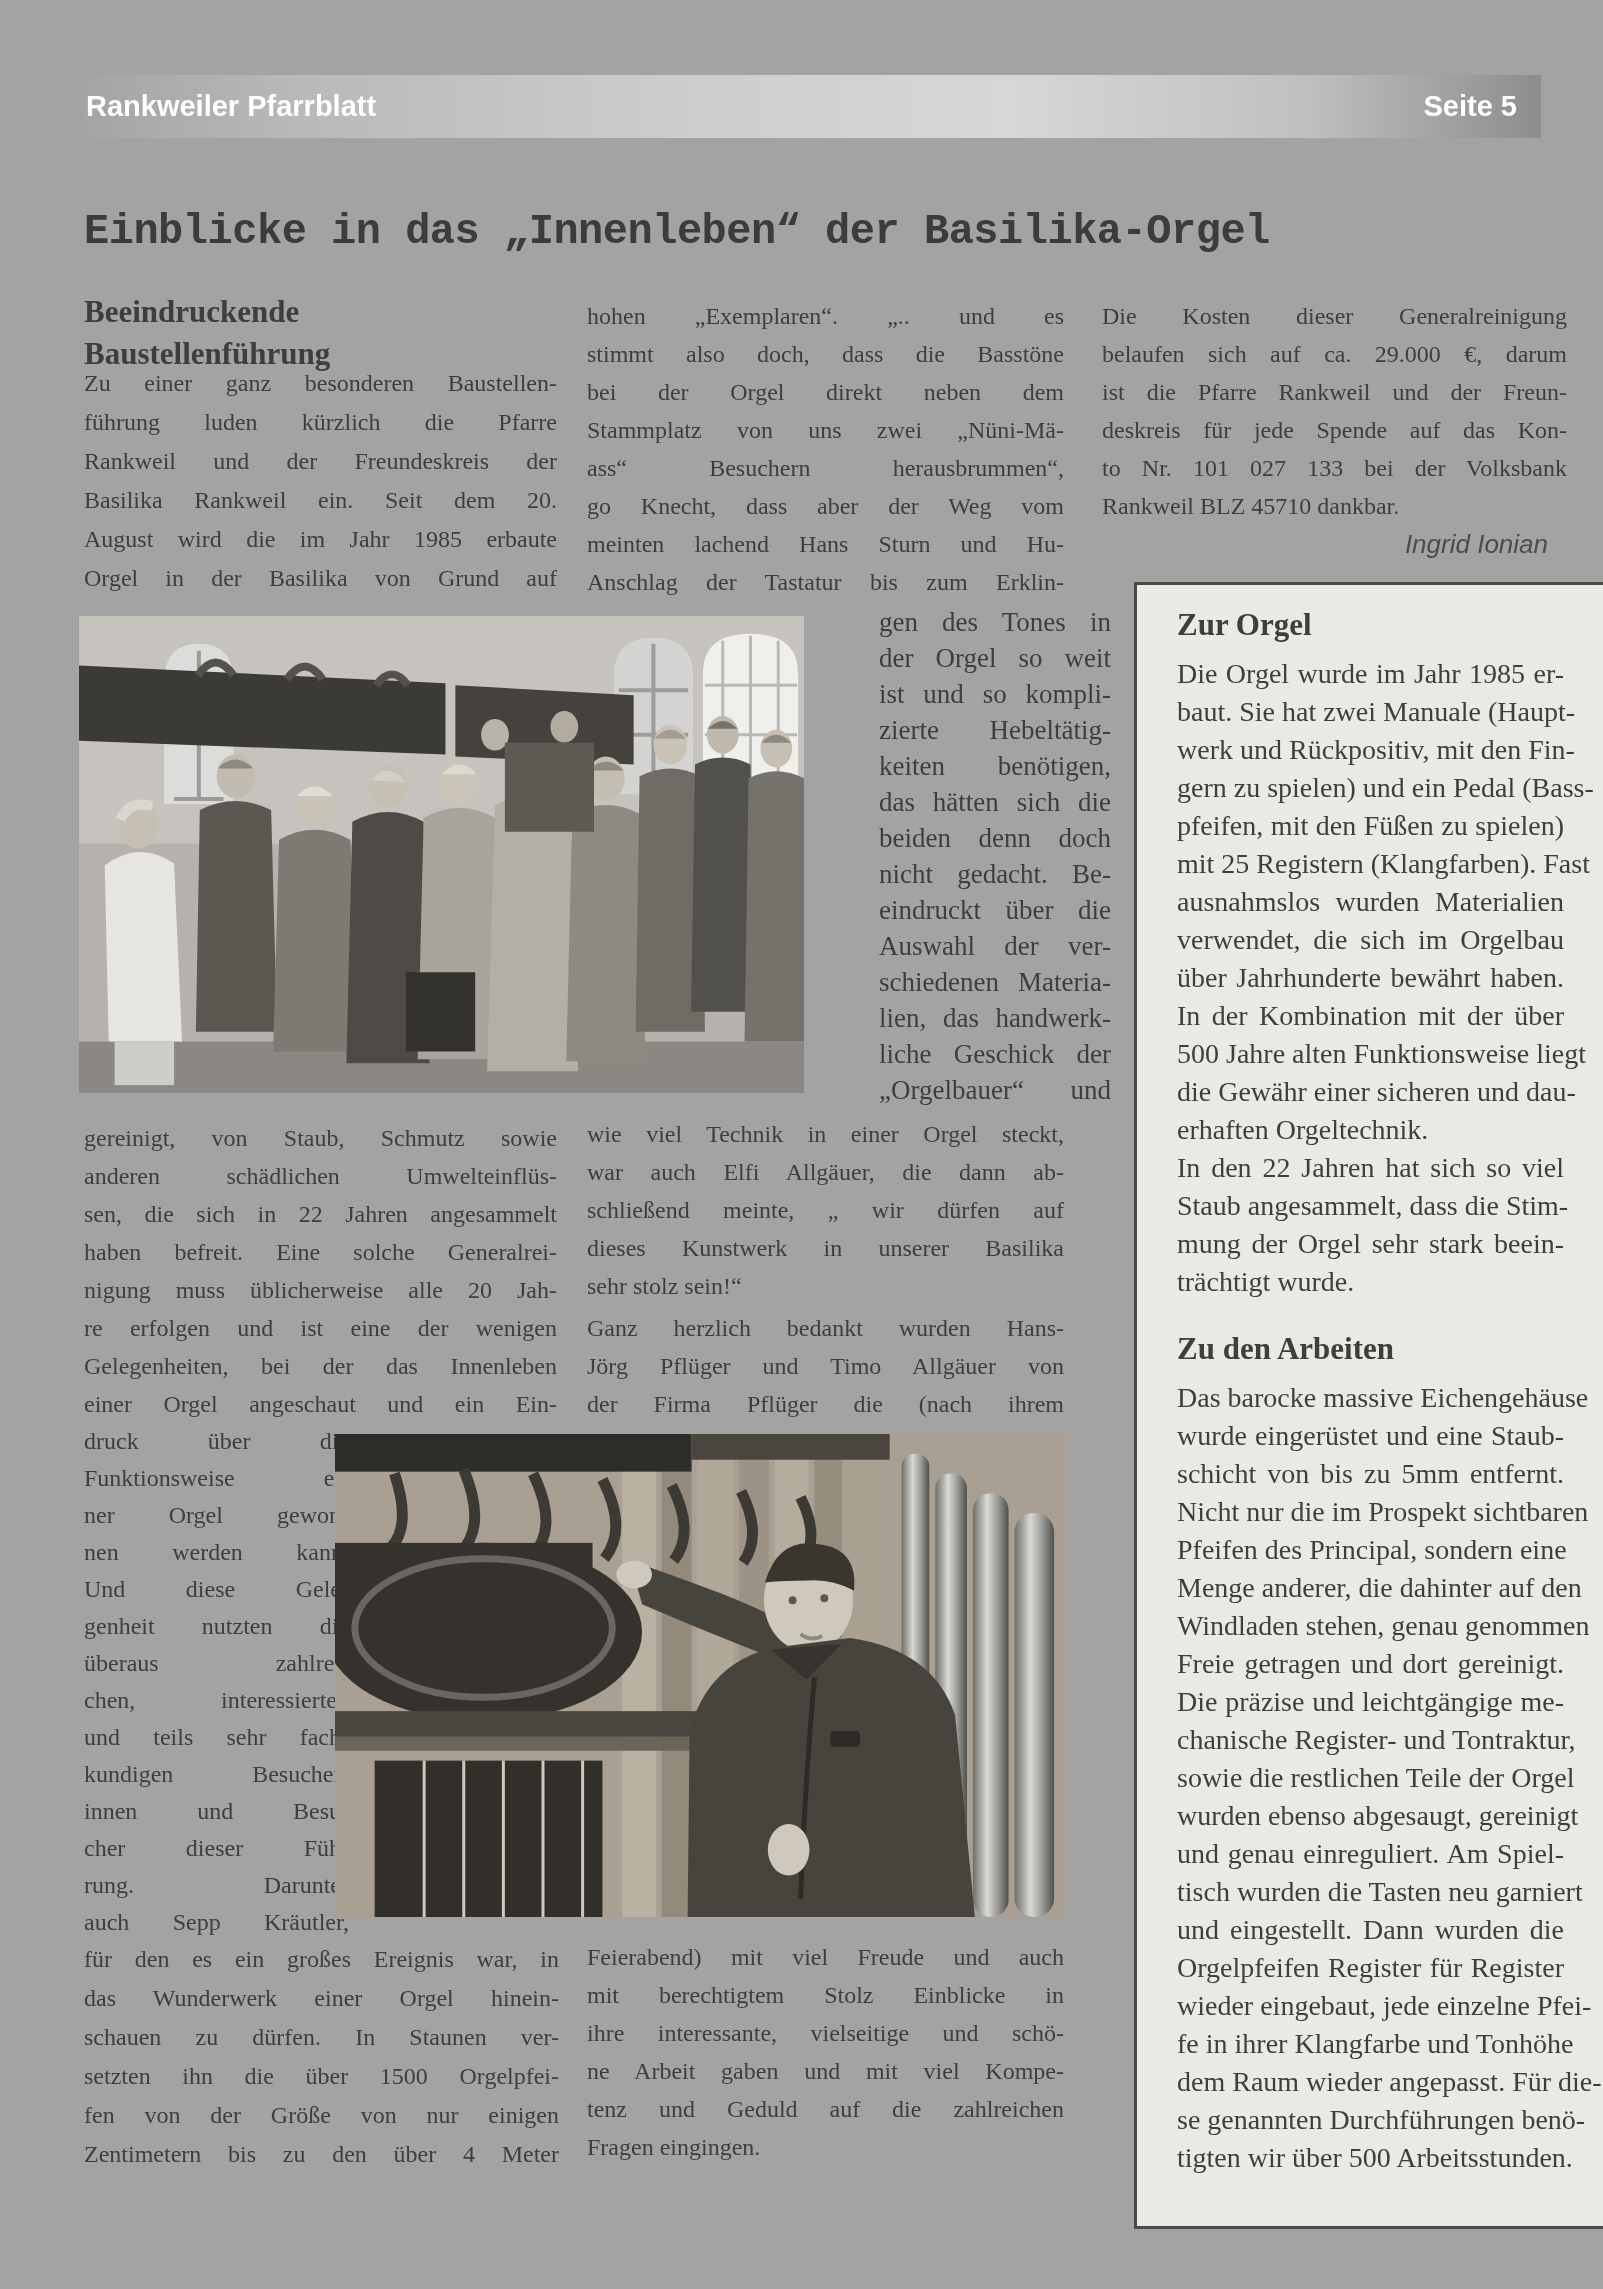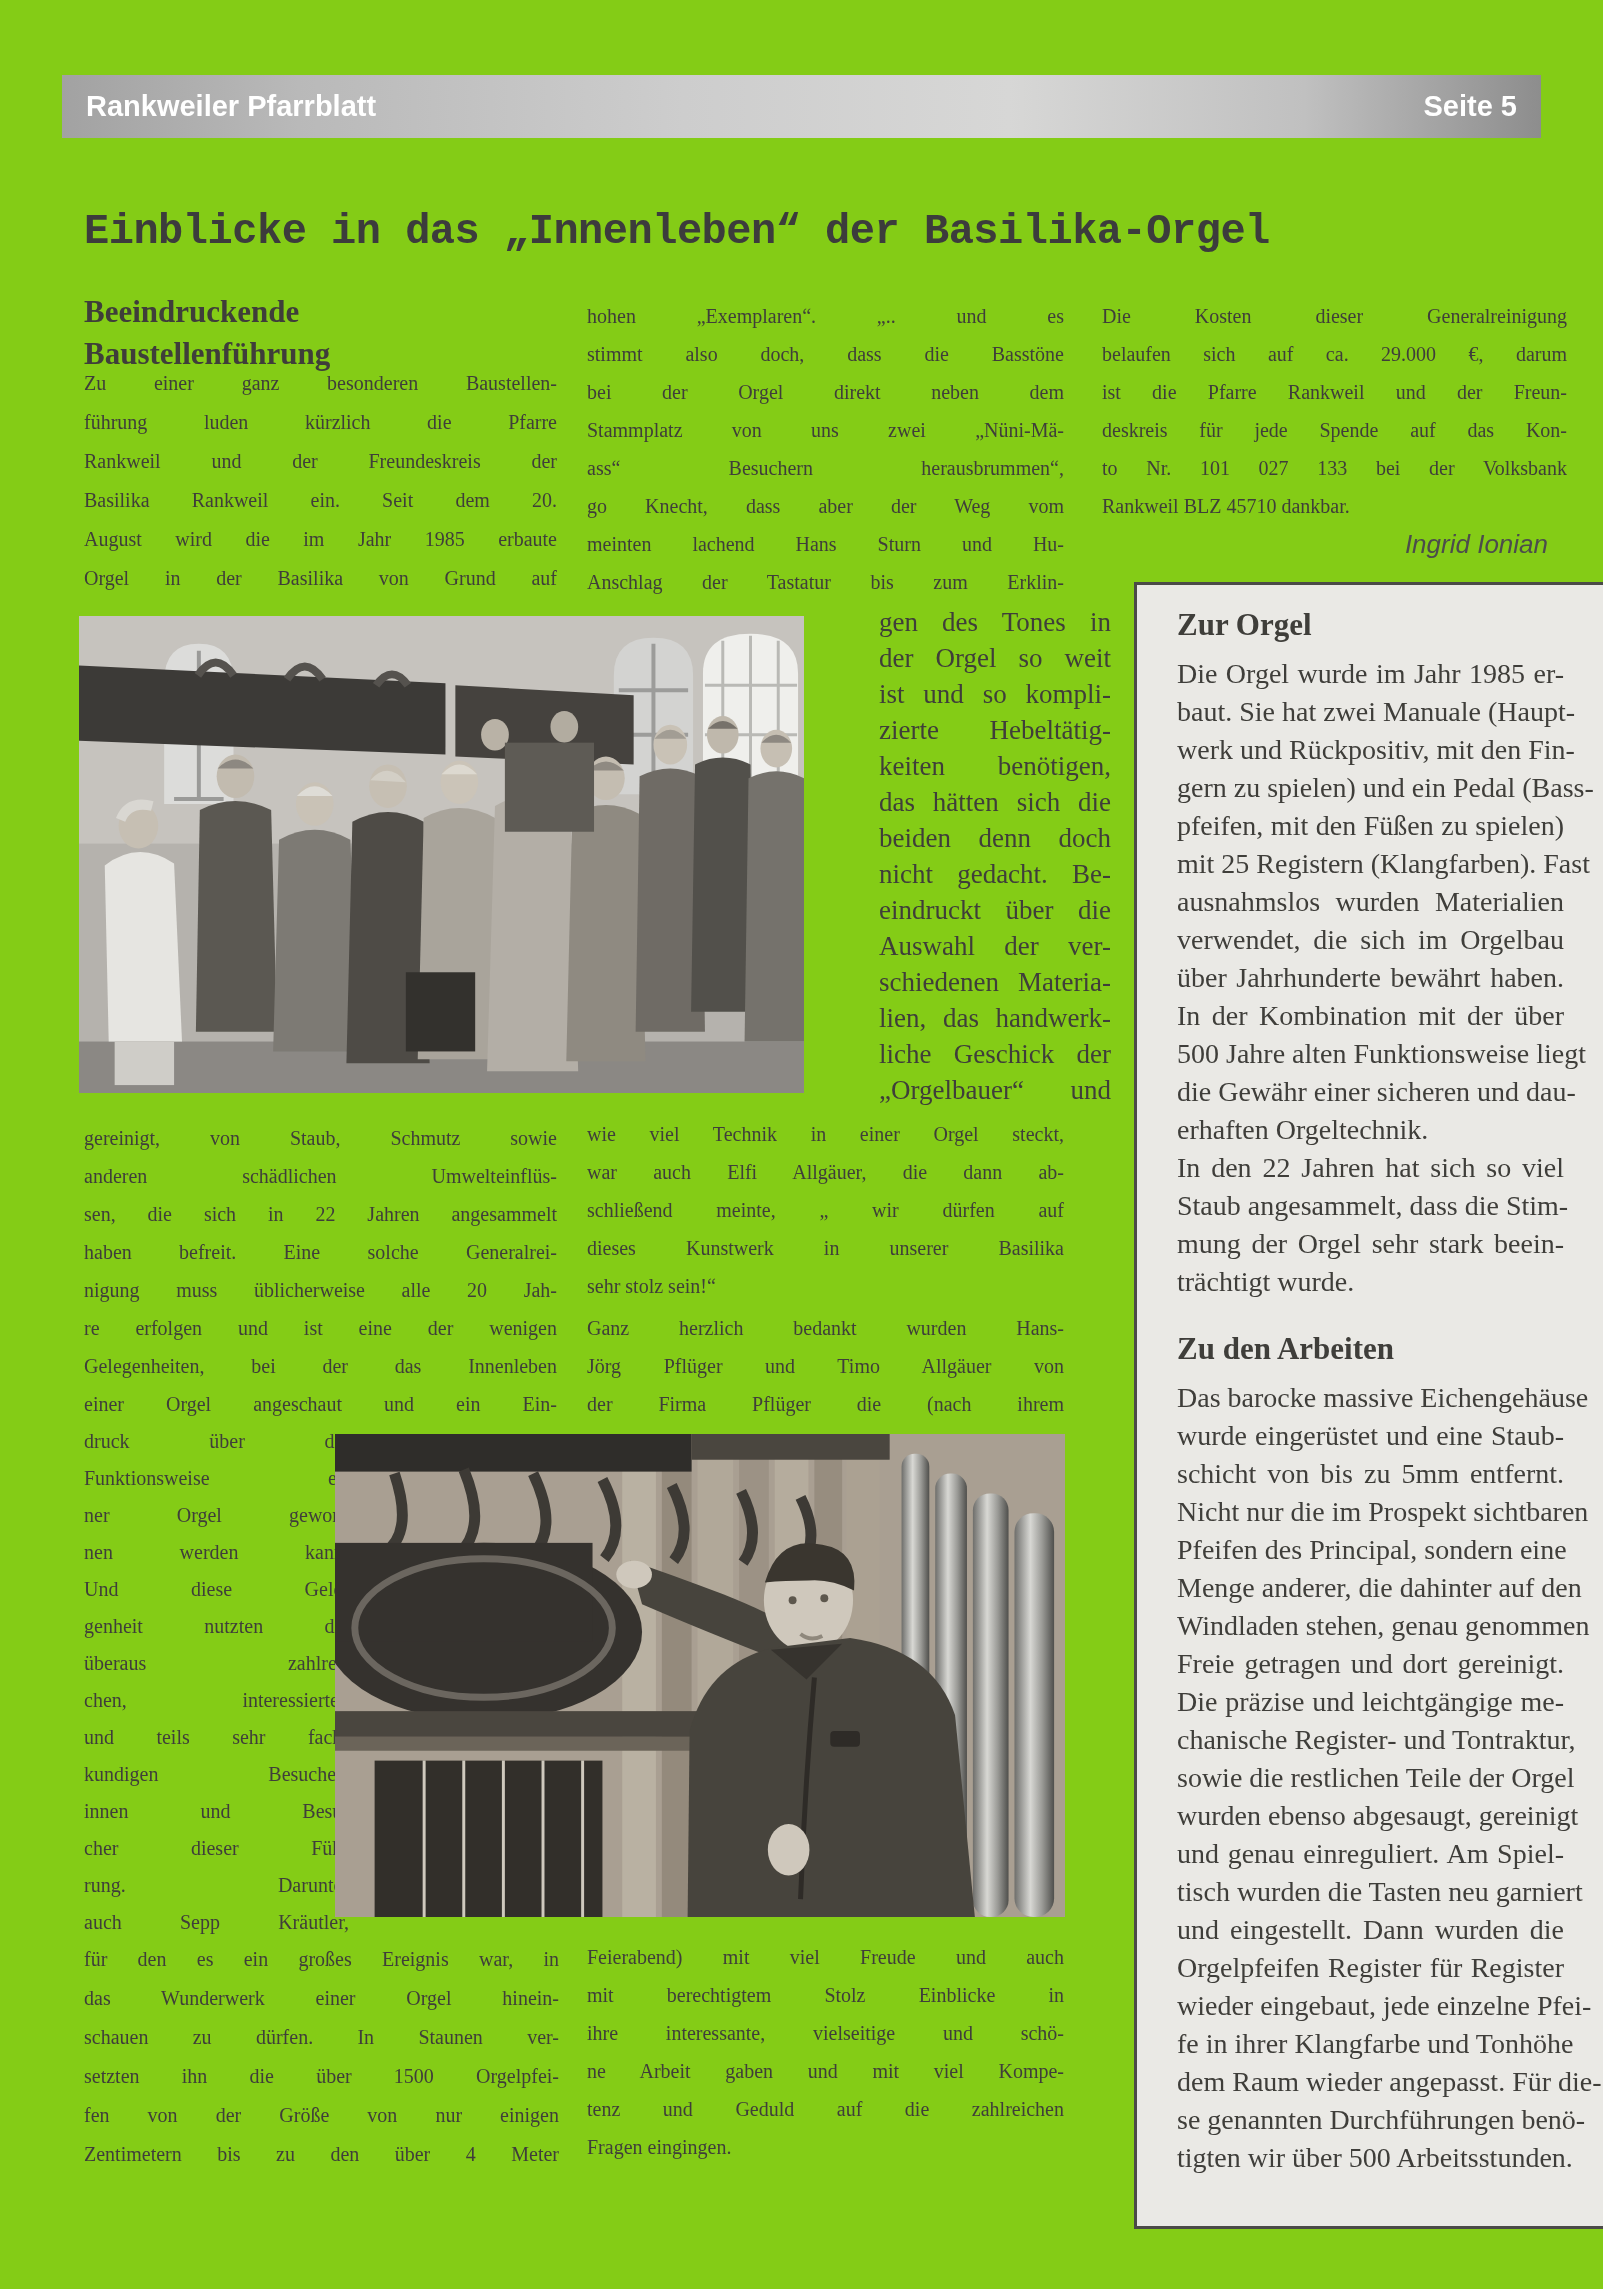--- a/index.html
+++ b/index.html
@@ -1,24 +1,24 @@
 <!DOCTYPE html>
 <html><head>
 <meta charset="utf-8">
 <style>
   html,body{margin:0;padding:0;background:#e8e6e2;}
-  .page{position:relative;width:1604px;height:2290px;background:#84cc16;overflow:hidden;
+  .page{position:relative;width:1604px;height:2290px;background:#a3a3a3;overflow:hidden;
         font-family:"Liberation Serif",serif;color:#3f3e3a;}
   .header-bar{position:absolute;left:62px;top:75px;width:1479px;height:63px;box-sizing:border-box;
         background:linear-gradient(90deg,#a2a2a2 0%,#b9b9b9 16%,#cdcdcd 42%,#d7d7d6 64%,#c0c0c0 84%,#8d8d8d 100%);
         display:flex;align-items:center;justify-content:space-between;padding:0 24px;
         font-family:"Liberation Sans",sans-serif;font-weight:bold;font-size:29px;color:#ffffff;}
   .title{position:absolute;left:84px;top:208px;font-family:Liberation Mono, monospace;
         font-weight:bold;font-size:42px;color:#3c3c3c;letter-spacing:-0.5px;white-space:nowrap;}
-  .tblock{position:absolute;font-size:20px;line-height:40px;}
+  .tblock{position:absolute;font-size:24px;line-height:40px;}
   .tline{text-align:justify;text-align-last:justify;white-space:nowrap;}
   .tline-last{text-align-last:left;}
   .plain .tline{text-align:left;text-align-last:left;}
   #c1-h {left:84px;top:291px;width:473px;font-weight:bold;font-size:31px;line-height:42px;}
   #c1-p1{left:84px;top:364px;width:473px;line-height:39px;}
   #c1-p2{left:84px;top:1119px;width:473px;line-height:38px;}
   #c1-p3{left:84px;top:1423px;width:265px;line-height:37px;}
   #c1-p4{left:84px;top:1940px;width:475px;line-height:39px;}
   #c2-p1{left:587px;top:297px;width:477px;line-height:38px;}
   #c2-p2{left:879px;top:604px;width:232px;line-height:36px;font-size:27px;}

